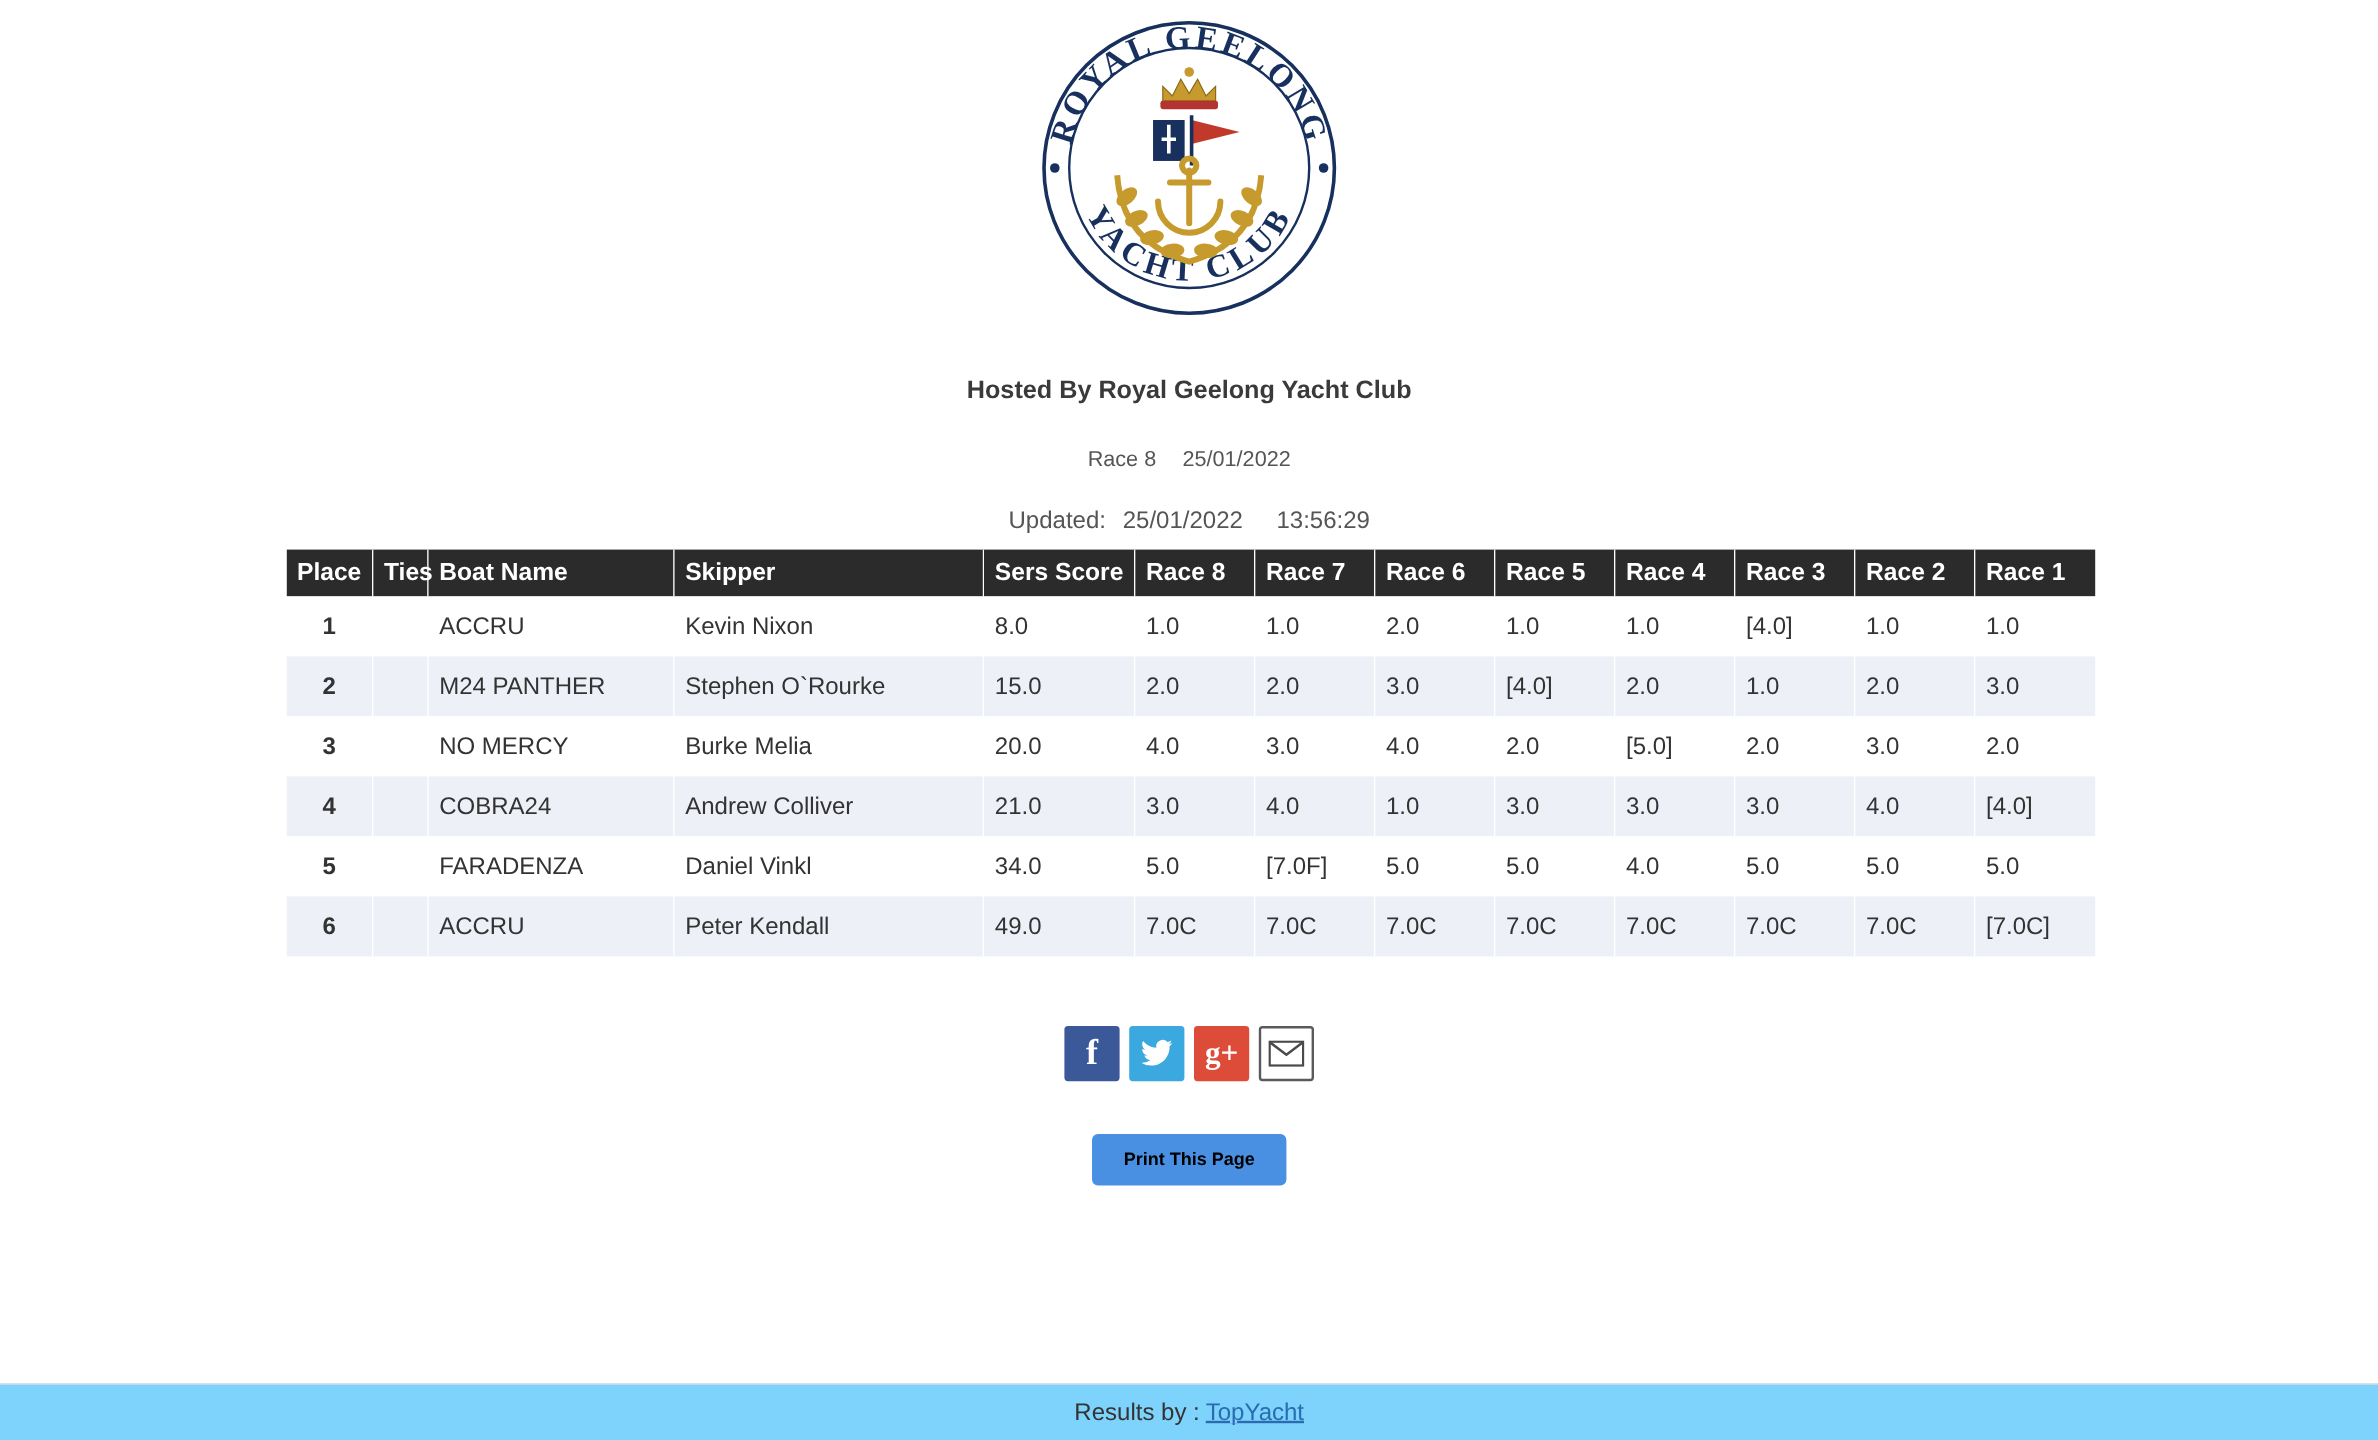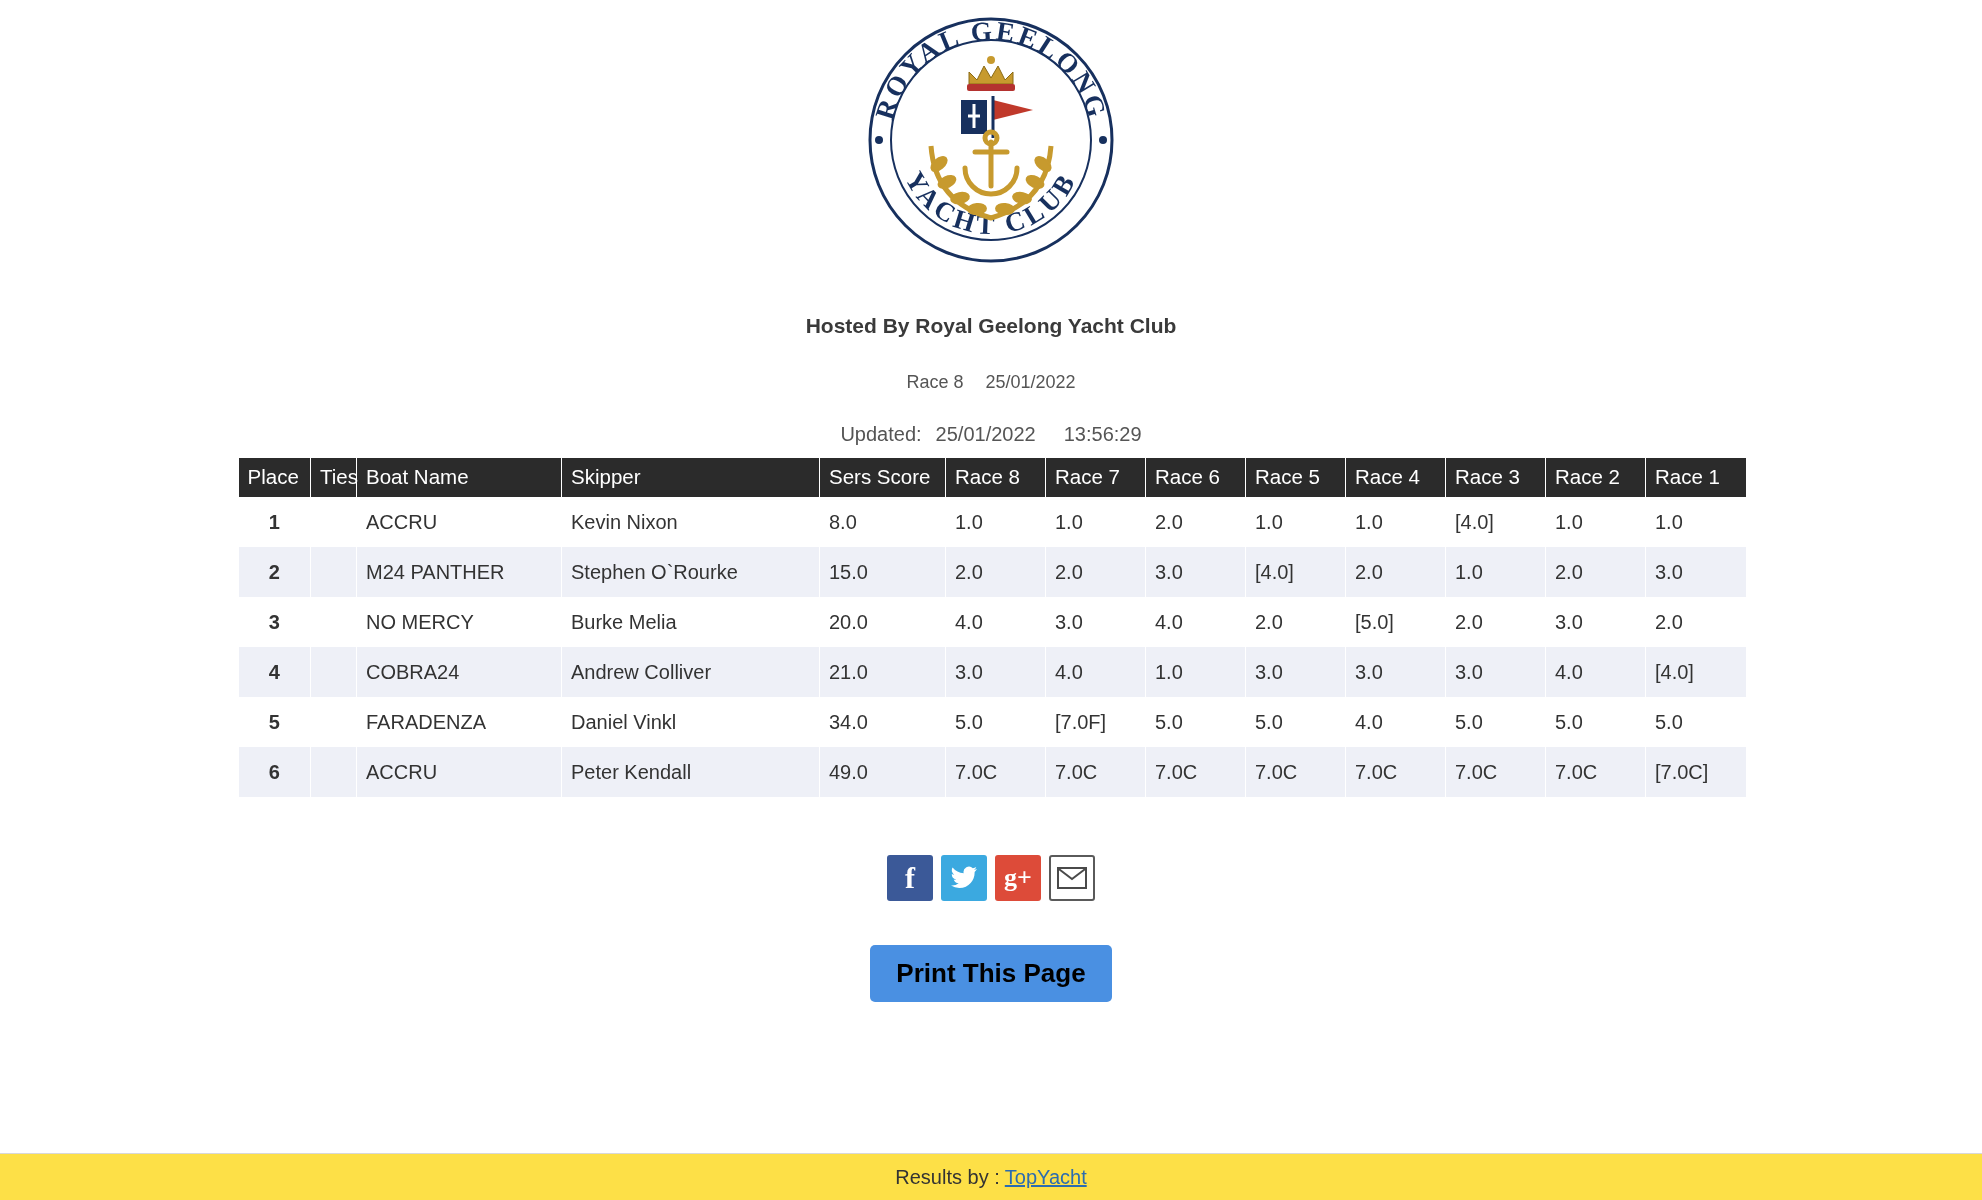--- a/index.html
+++ b/index.html
@@ -82,21 +82,21 @@
   }
   table.results {
     border-collapse: collapse;
     width: 100%;
     font-size: 20px;
     table-layout: fixed;
   }
   table.results thead th {
     background: #2b2b2b;
     color: #ffffff;
-    font-weight: normal;
+    font-weight: bold;
     text-align: left;
     padding: 7px 9px 8px 9px;
     border-right: 1px solid #ffffff;
     font-size: 20.5px;
     white-space: nowrap;
   }
   table.results thead th:last-child { border-right: none; }
   table.results thead th.c { text-align: left; }
 
   table.results tbody td {
@@ -152,37 +152,37 @@
   
   .print-wrap {
     margin-top: 44px;
     display: flex;
     justify-content: center;
   }
   .print-btn {
     background: #4a90e2;
     color: #000;
     font-weight: bold;
-    font-size: 26px;
+    font-size: 15px;
     border: none;
     border-radius: 5px;
     padding: 13px 26px;
     cursor: pointer;
     font-family: "Liberation Sans", sans-serif;
     text-align: right;
   }
 
   
   .footer {
     position: absolute;
     left: 0;
     bottom: 0;
     width: 1982px;
     border-top: 1px solid #d8d8d8;
-    background: #fde047;
+    background: #7dd3fc;
     height: 46px;
     display: flex;
     align-items: center;
     justify-content: center;
     font-size: 20px;
     color: #333;
   }
   .footer a {
     color: #2b6cb0;
     text-decoration: underline;

